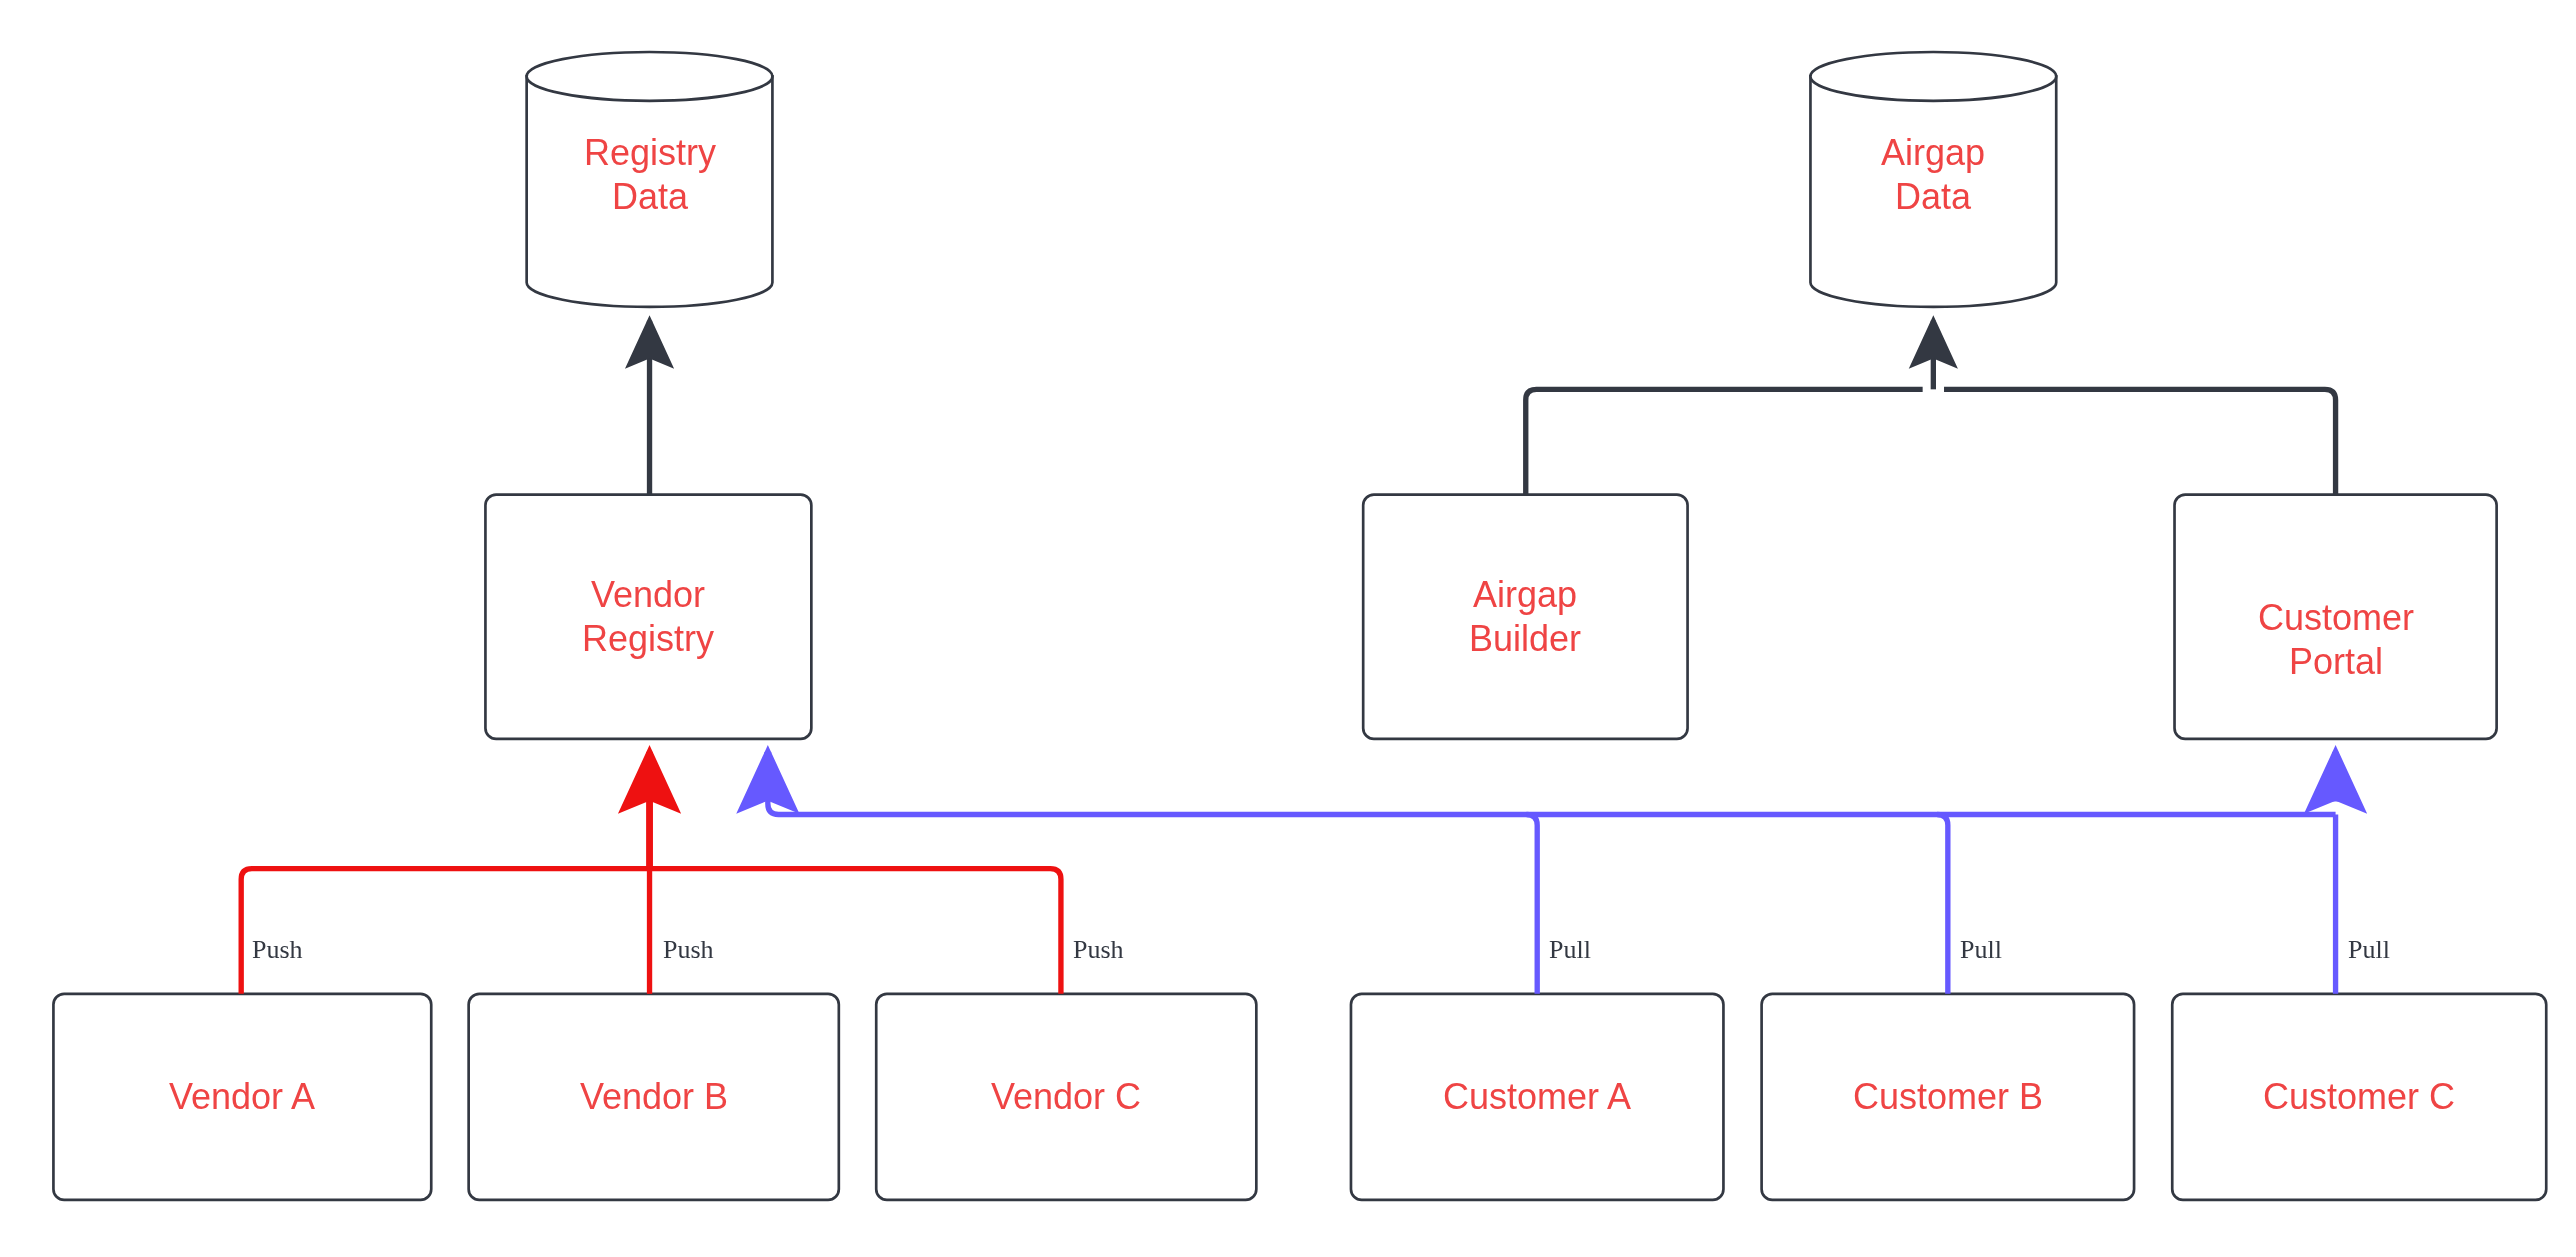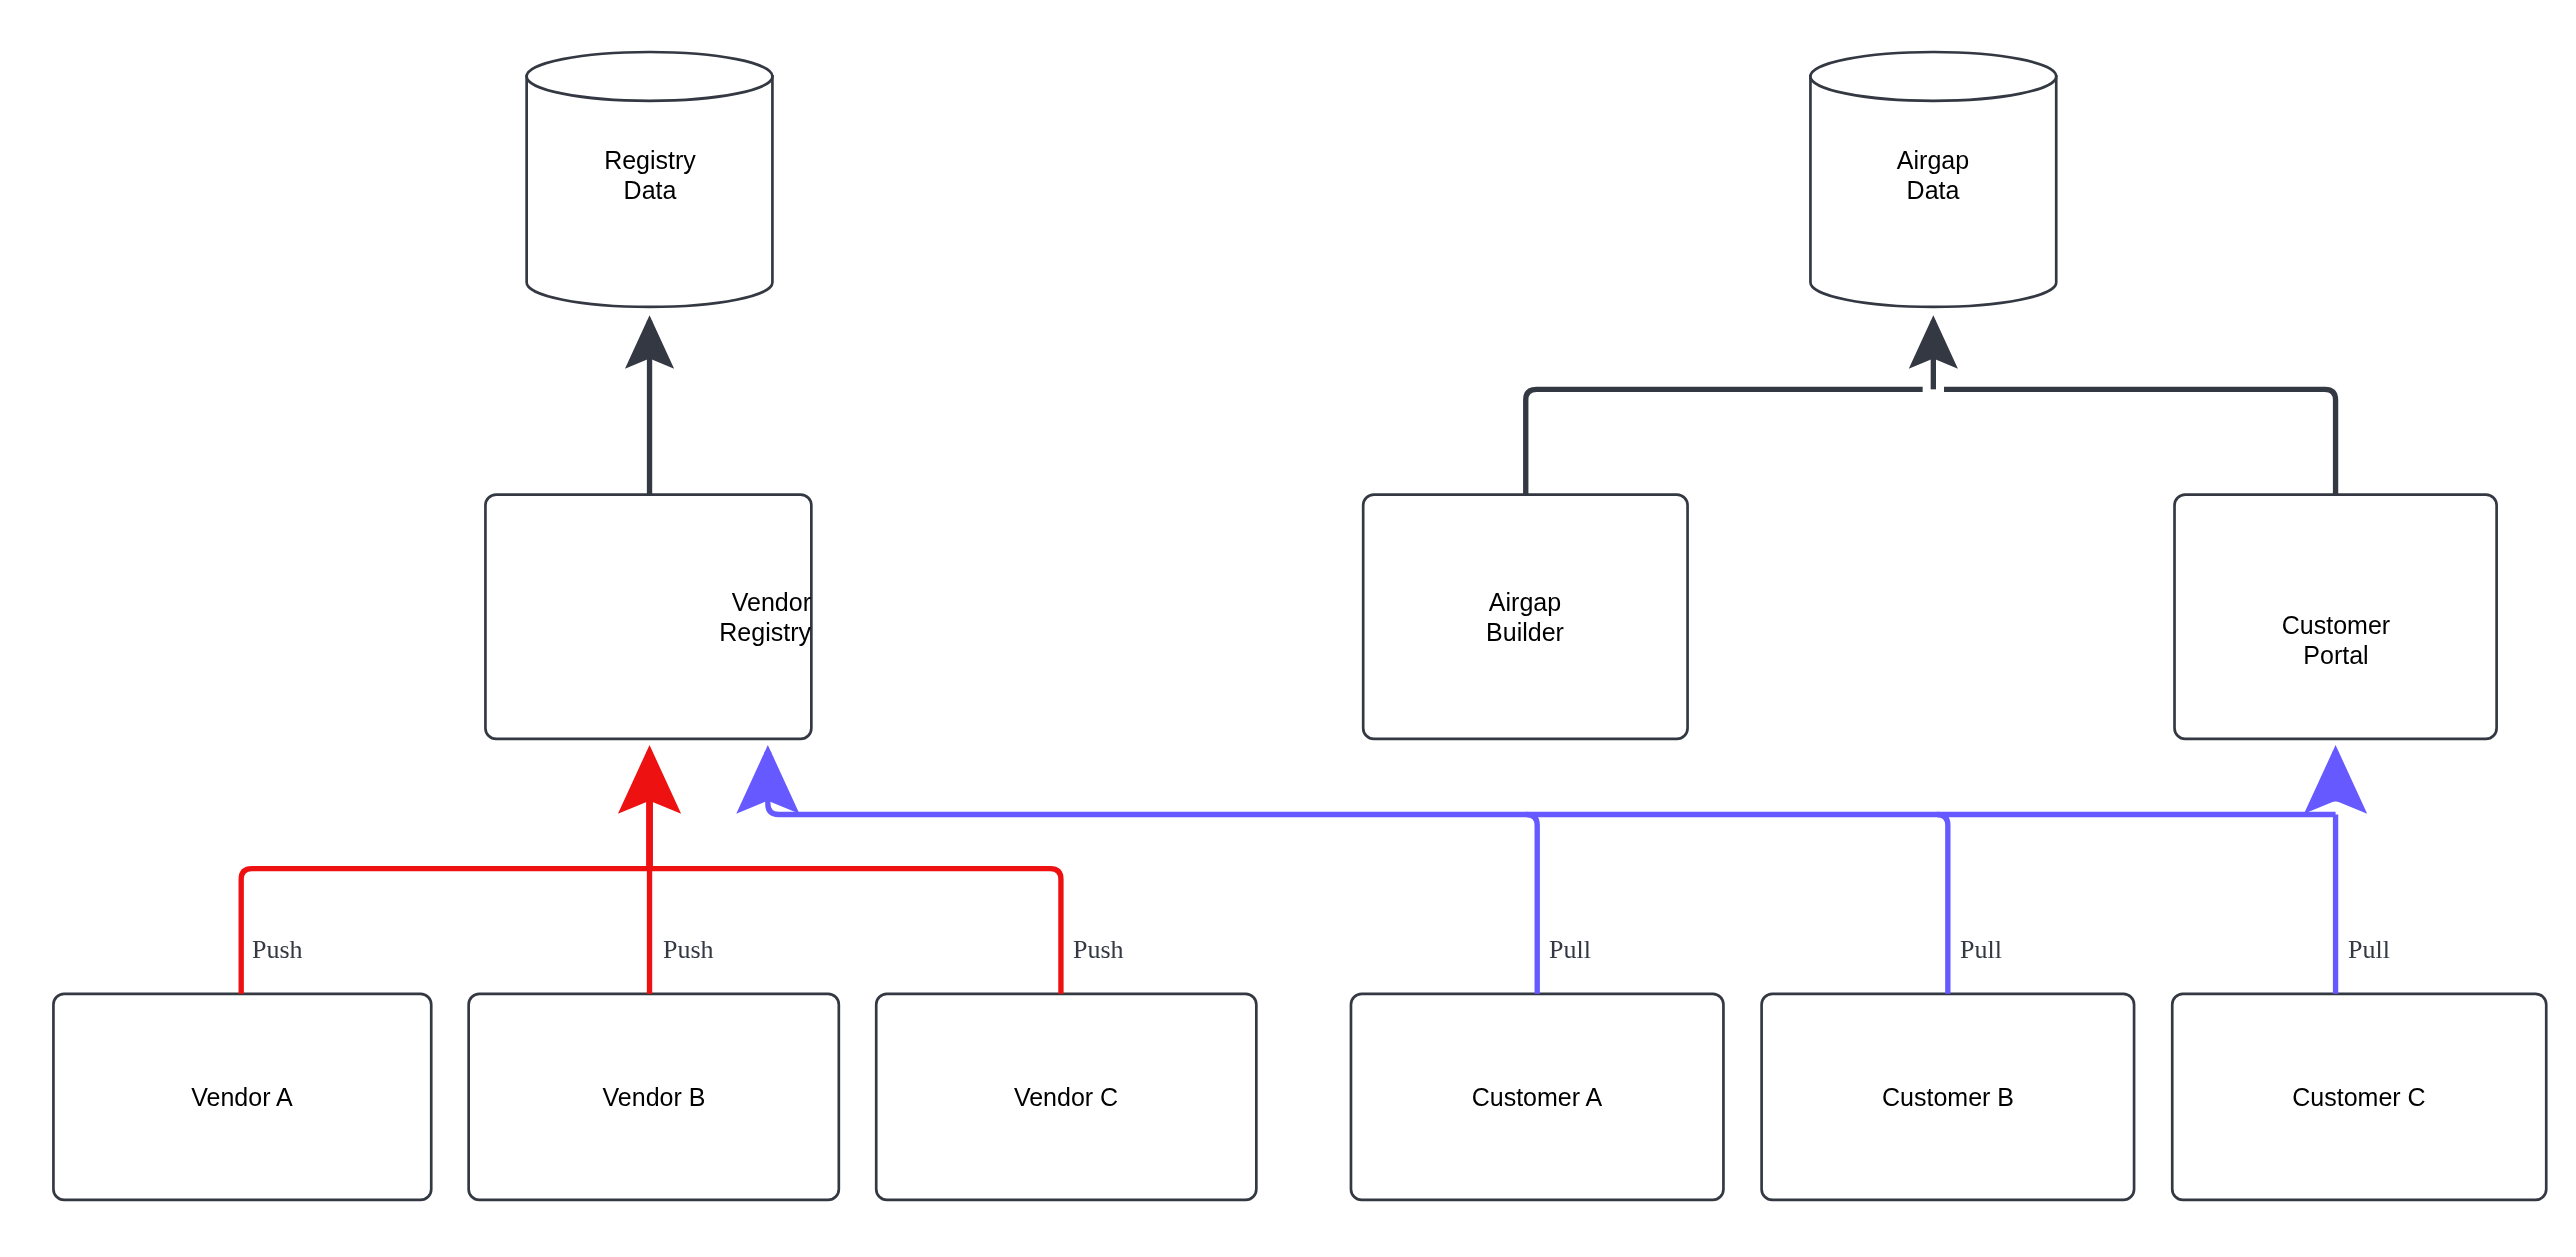--- a/index.html
+++ b/index.html
@@ -25,23 +25,23 @@
     height: 1258px;
     display: block;
   }
   .node-label {
     position: absolute;
     display: flex;
     flex-direction: column;
     align-items: center;
     justify-content: center;
     text-align: center;
-    color: #000000;
+    color: #ef4444;
     font-family: "Liberation Sans", sans-serif;
-    font-size: 25px;
+    font-size: 36px;
     line-height: 1.22;
     pointer-events: none;
     white-space: pre;
   }
   .edge-label {
     position: absolute;
     color: #333842;
     font-family: Liberation Serif, serif;
     font-size: 26px;
     line-height: 1;
@@ -118,21 +118,21 @@
   <div class="node-label" style="left:527px; top:114px; width:246px; height:122px;">
     <span>Registry</span>
     <span>Data</span>
   </div>
 
   <div class="node-label" style="left:1810px; top:114px; width:246px; height:122px;">
     <span>Airgap</span>
     <span>Data</span>
   </div>
 
-  <div class="node-label" style="left:485px; top:495px; width:326px; height:244px;align-items:flex-end;">
+  <div class="node-label" style="left:485px; top:495px; width:326px; height:244px;">
     <span>Vendor</span>
     <span>Registry</span>
   </div>
 
   <div class="node-label" style="left:1363px; top:495px; width:324px; height:244px;">
     <span>Airgap</span>
     <span>Builder</span>
   </div>
 
   <div class="node-label" style="left:2175px; top:518px; width:322px; height:244px;">

